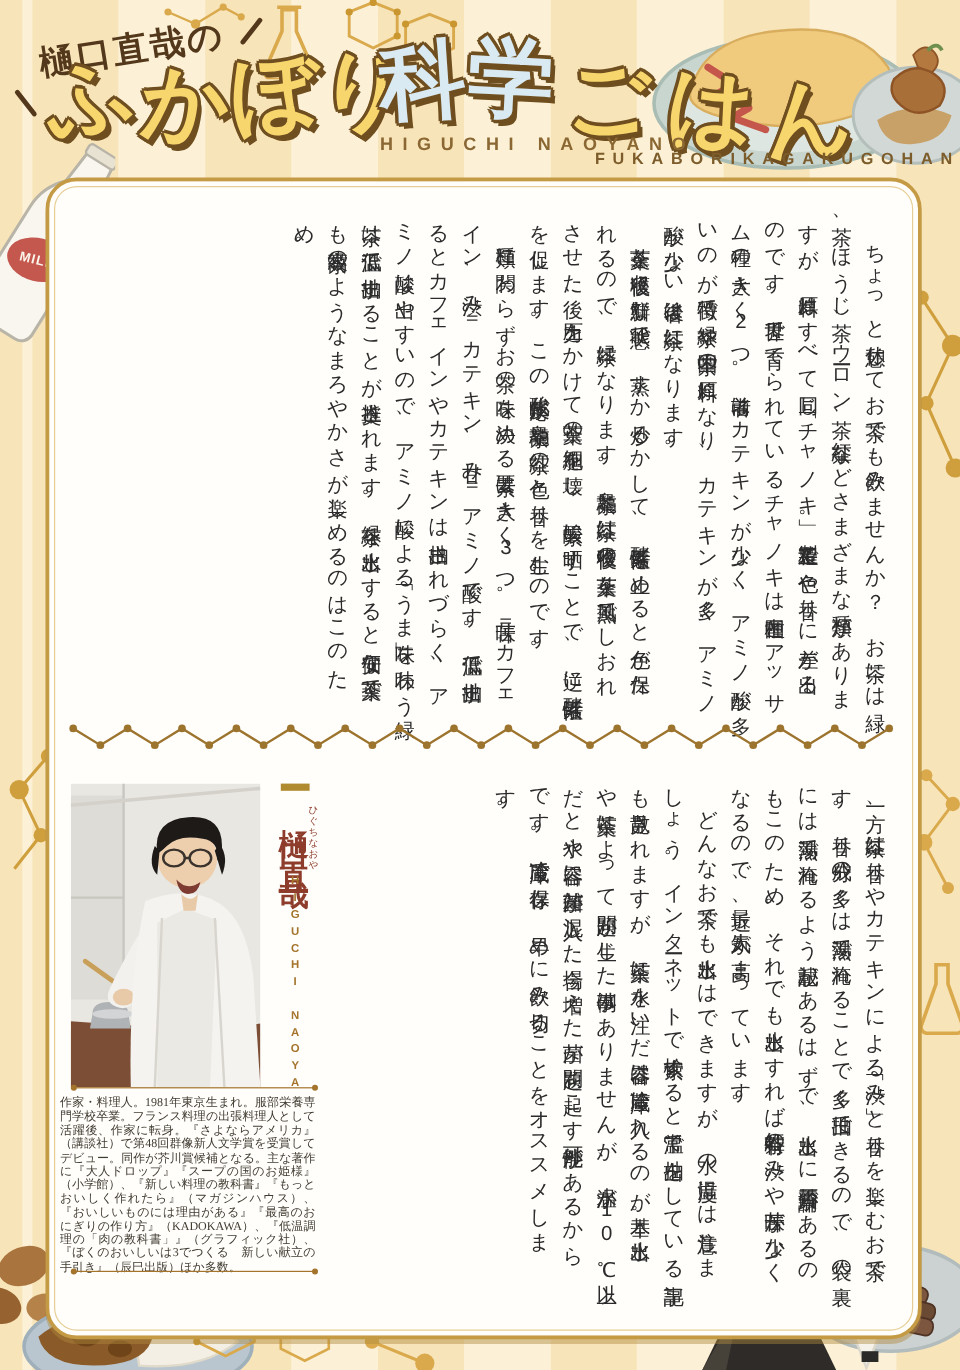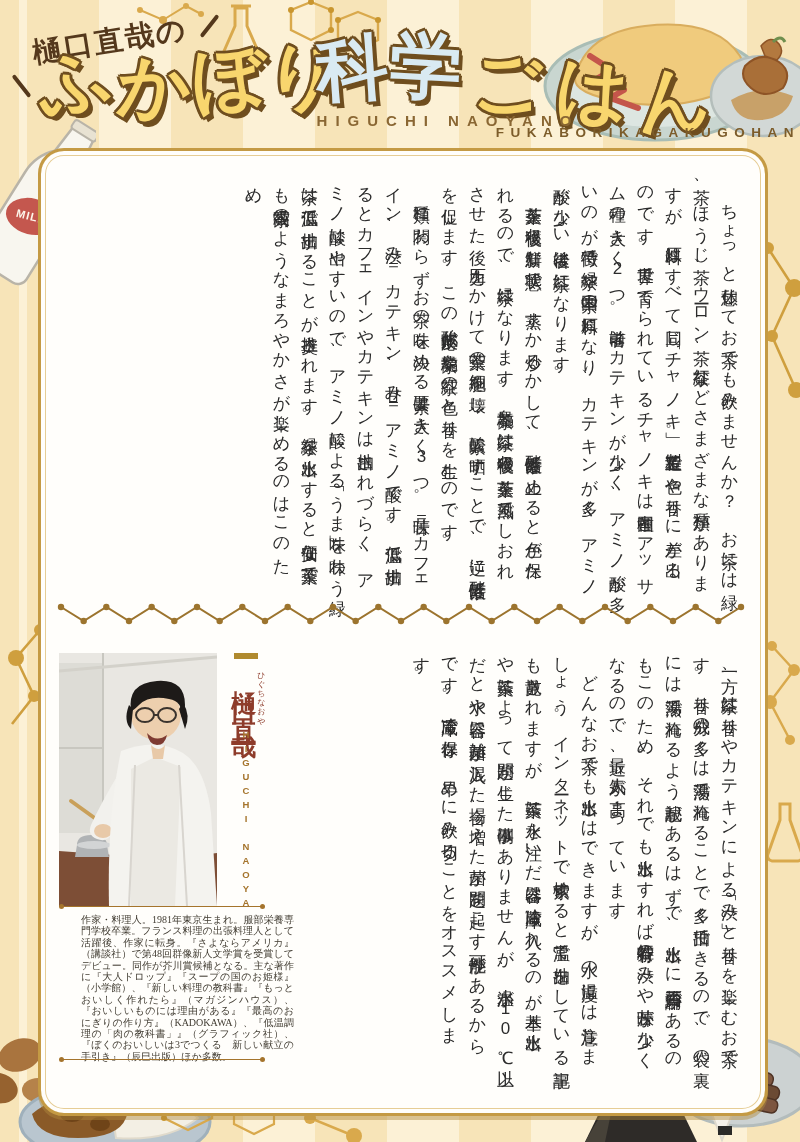--- a/index.html
+++ b/index.html
@@ -86,21 +86,21 @@
   .bio-rule::before,.bio-rule::after{
     content:"";position:absolute;top:-3.3px;width:5px;height:5px;border-radius:50%;background:#a5742c;
   }
   .bio-rule::before{left:-2px;}
   .bio-rule::after{right:-2px;}
   .bio-rule-top{top:755px;}
   .bio-rule-bottom{top:908px;}
   .bio{
     position:absolute;left:9px;top:763px;width:213px;
     font-family:"Liberation Serif", serif;font-size:10px;line-height:11.4px;
-    color:#403b31;text-align:justify;margin-left:31px;
+    color:#403b31;text-align:justify;
   }
 </style>
 </head>
 <body>
 
 <svg class="decor" style="left:135px;top:0;" width="70" height="30" viewBox="0 0 70 30">
   <polyline points="5,10 28,20 51,6 66,14" fill="none" stroke="#d9a94c" stroke-width="2"></polyline>
   <circle cx="5" cy="10" r="3" fill="#d9a94c"></circle>
     <circle cx="28" cy="20" r="4" fill="#d9a94c"></circle>
   <circle cx="51" cy="6" r="3" fill="#d9a94c"></circle>

